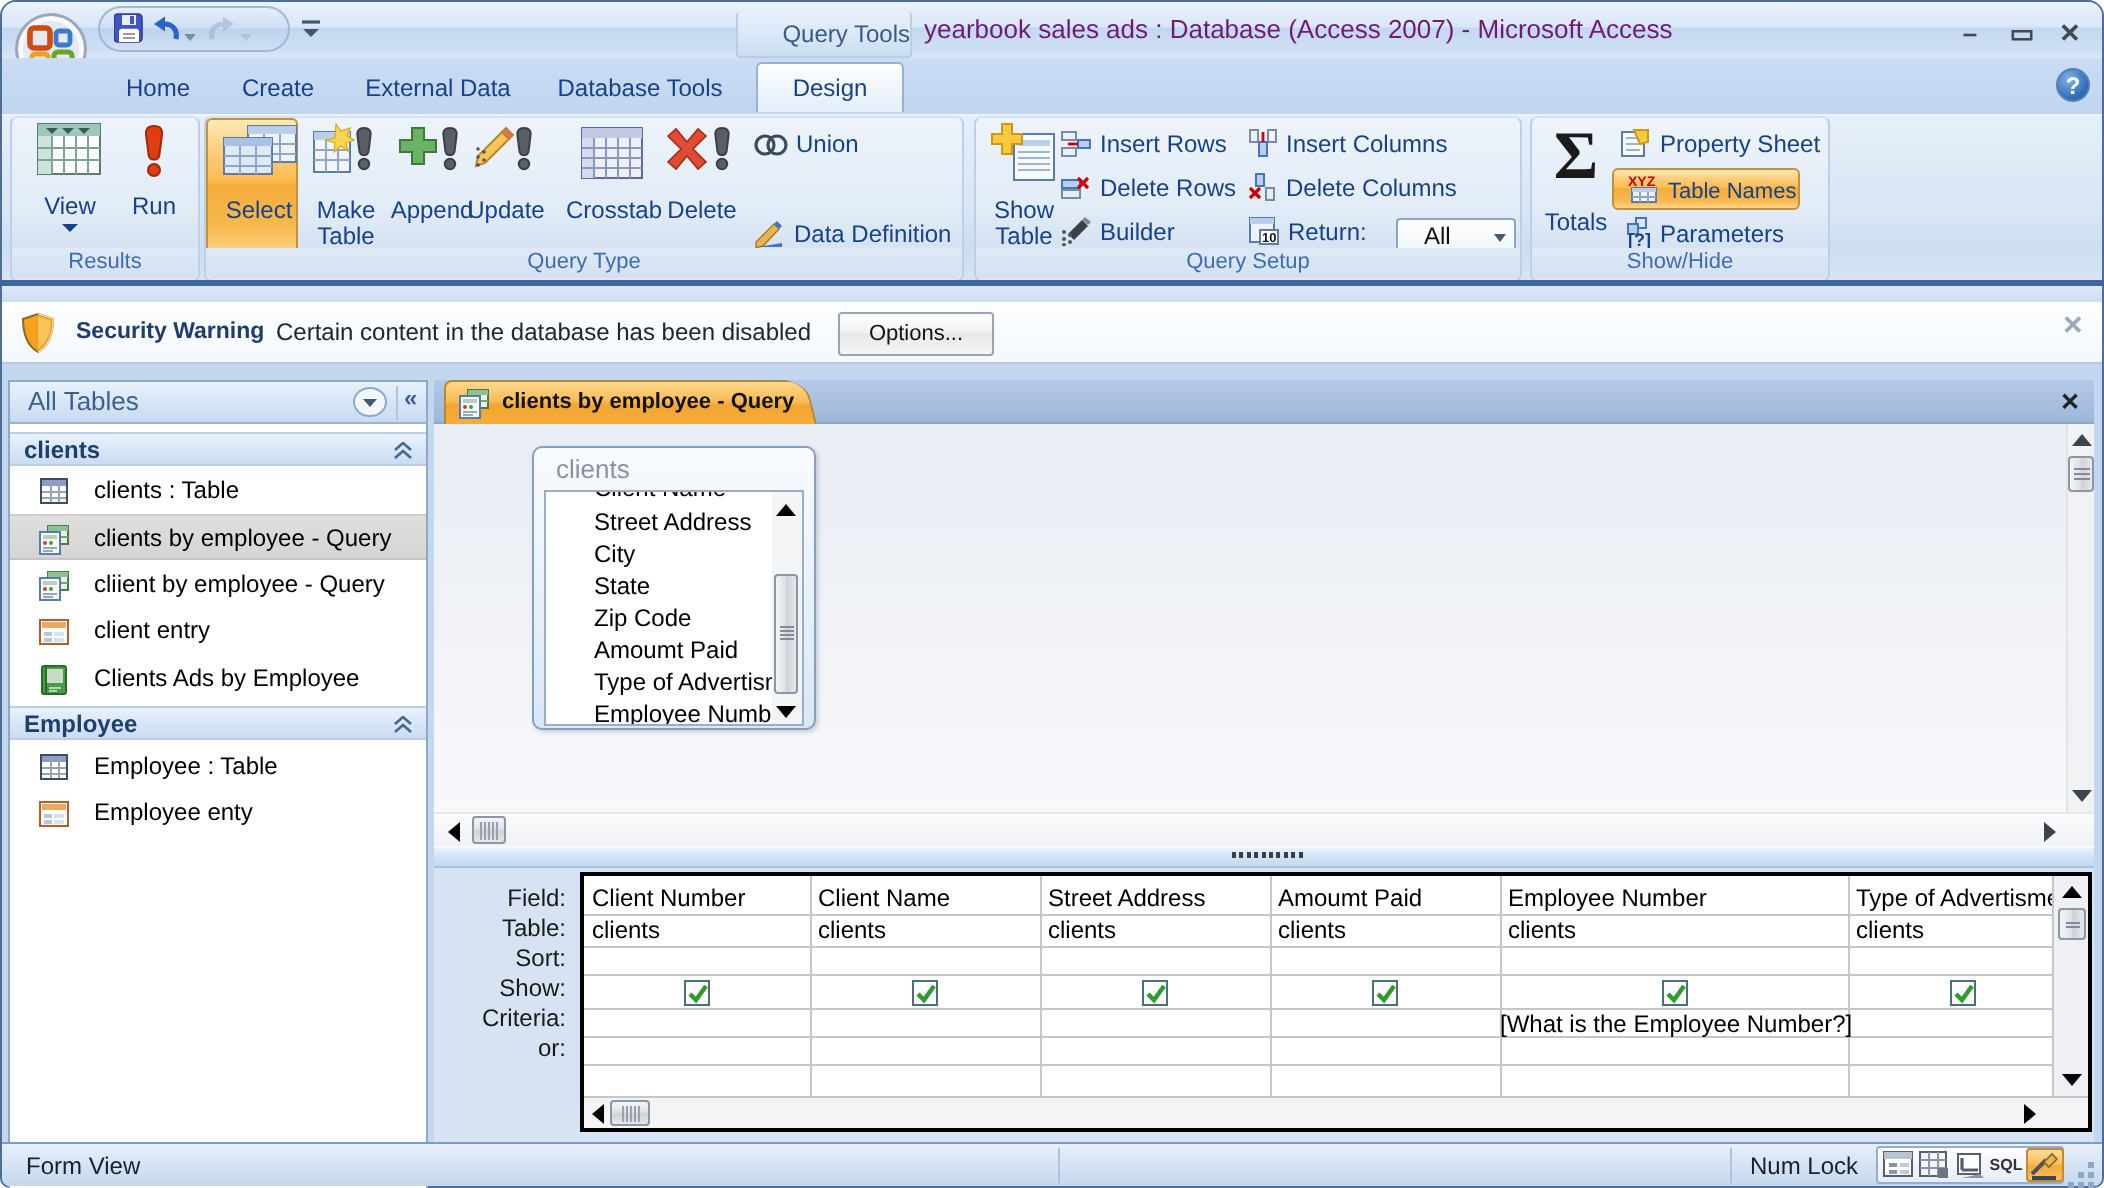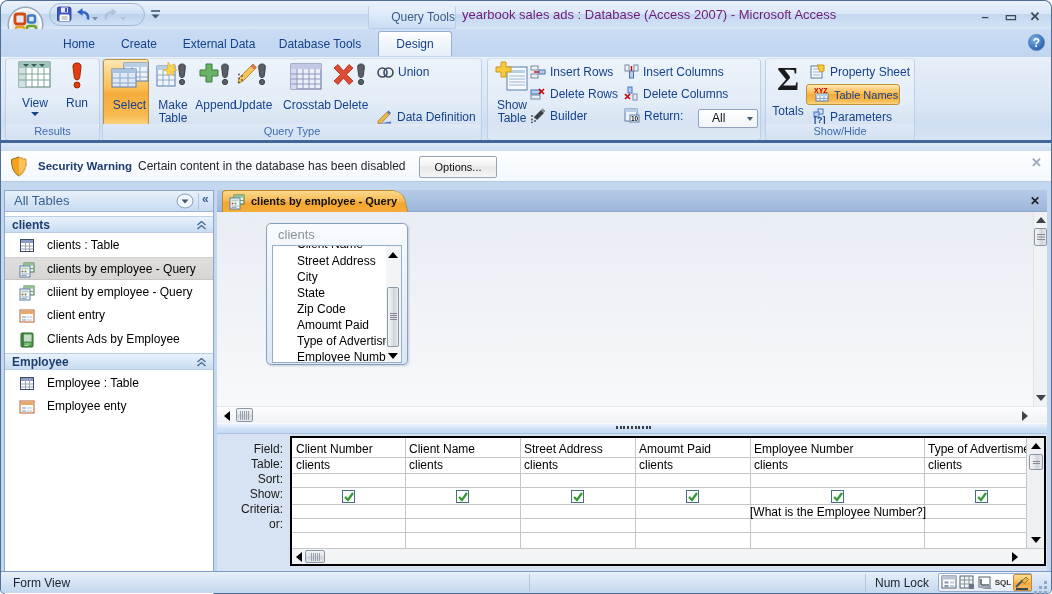--- a/index.html
+++ b/index.html
@@ -322,20 +322,21 @@
           </svg>Delete Columns</div>
     <div class="smallrow" style="left:136px;top:49px;"><svg class="ic" width="16" height="15" viewBox="0 0 16 15">
             <rect x="1" y="1" width="12" height="12" fill="#eef3fb" stroke="#5a7ca8"></rect>
             <rect x="1" y="1" width="12" height="3" fill="#b9cfe8"></rect>
             <rect x="6" y="7" width="9" height="7" fill="#fff" stroke="#5a7ca8"></rect>
             <text x="7" y="13" font-size="6.5" font-weight="bold" fill="#111" font-family="Liberation Sans">10</text>
           </svg>Return:</div>
     <div style="position:absolute;left:210px;top:50px;width:60px;height:19px;border:1px solid #8fa3bd;border-radius:2px;background:linear-gradient(#fff,#f0f4f9);font-size:12px;color:#111;line-height:17px;padding-left:13px;">All
       <div style="position:absolute;right:4px;top:7px;width:0;height:0;border-left:3.5px solid transparent;border-right:3.5px solid transparent;border-top:4px solid #4a5a6a;"></div>
     </div>
+    <div class="glabel">Query Setup</div>
   </div>
 
   <div class="rgroup" style="left:764px;width:150px;">
     <div class="bigbtn" style="left:2px;width:40px;">
       <div style="font-family:'Liberation Serif',serif;font-size:34px;color:#1a1a1a;line-height:36px;font-weight:bold;">Σ</div>
       <div class="cap">Totals</div>
     </div>
     <div class="smallrow" style="left:44px;top:5px;"><svg class="ic" width="16" height="15" viewBox="0 0 16 15">
             <rect x="1" y="2" width="11" height="12" fill="#f6f9fd" stroke="#5a7ca8"></rect>
             <path d="M3 5h7M3 8h7M3 11h7" stroke="#9db5d3"></path>

